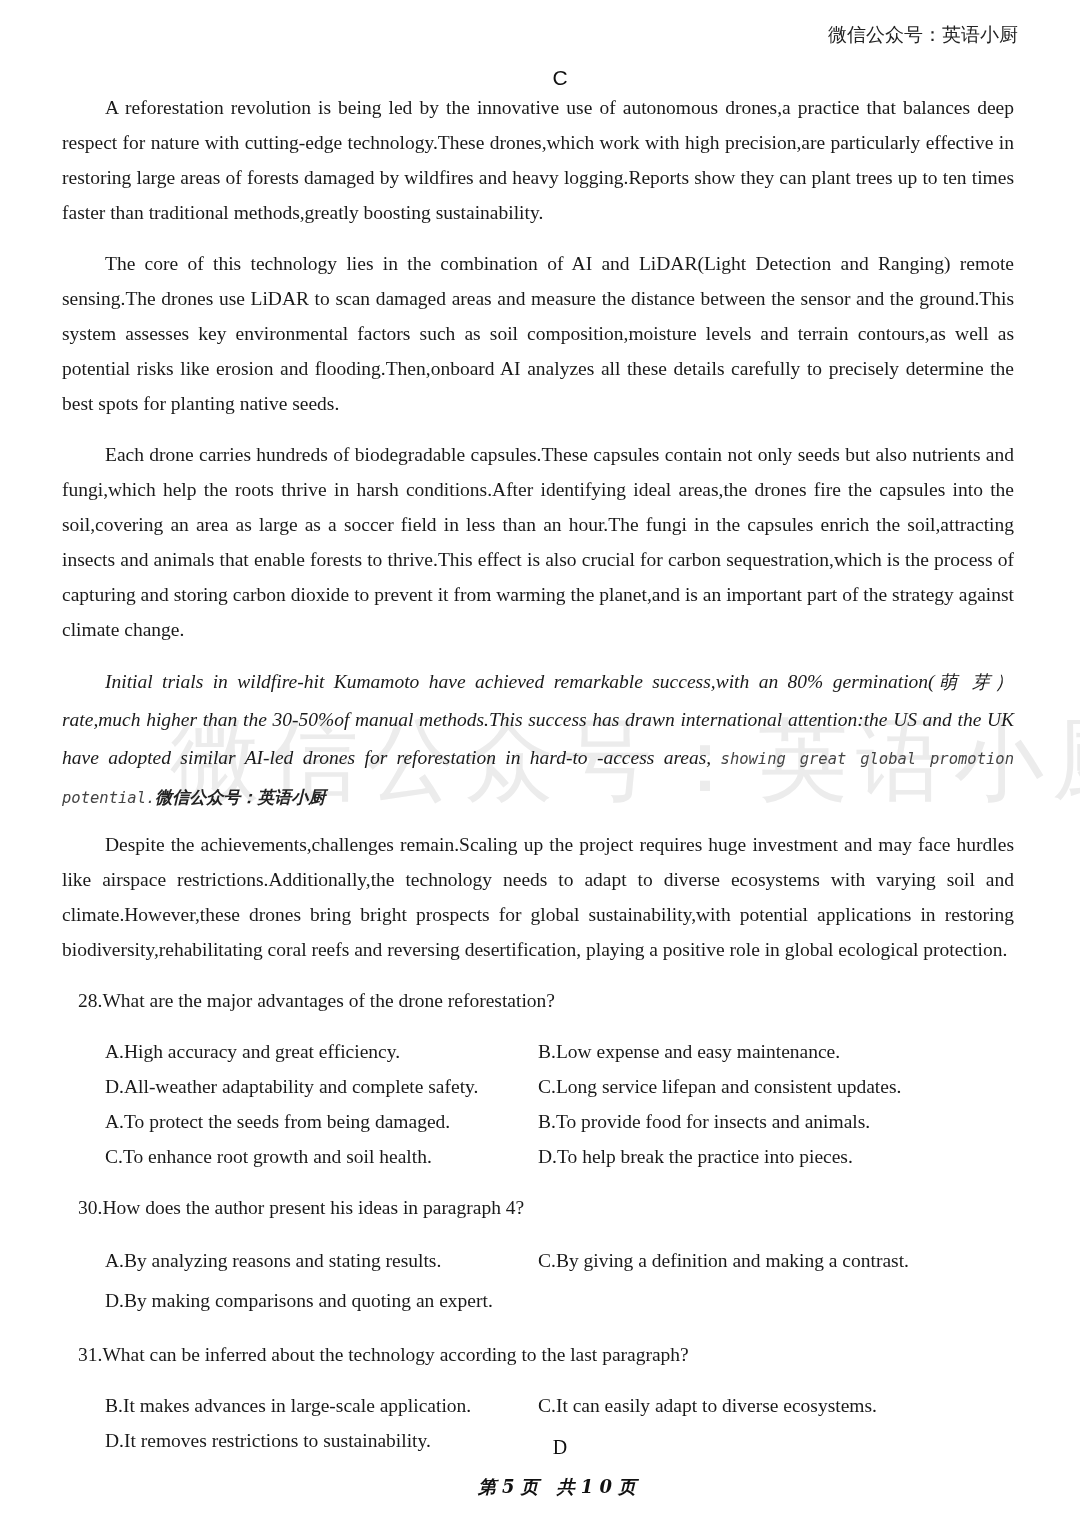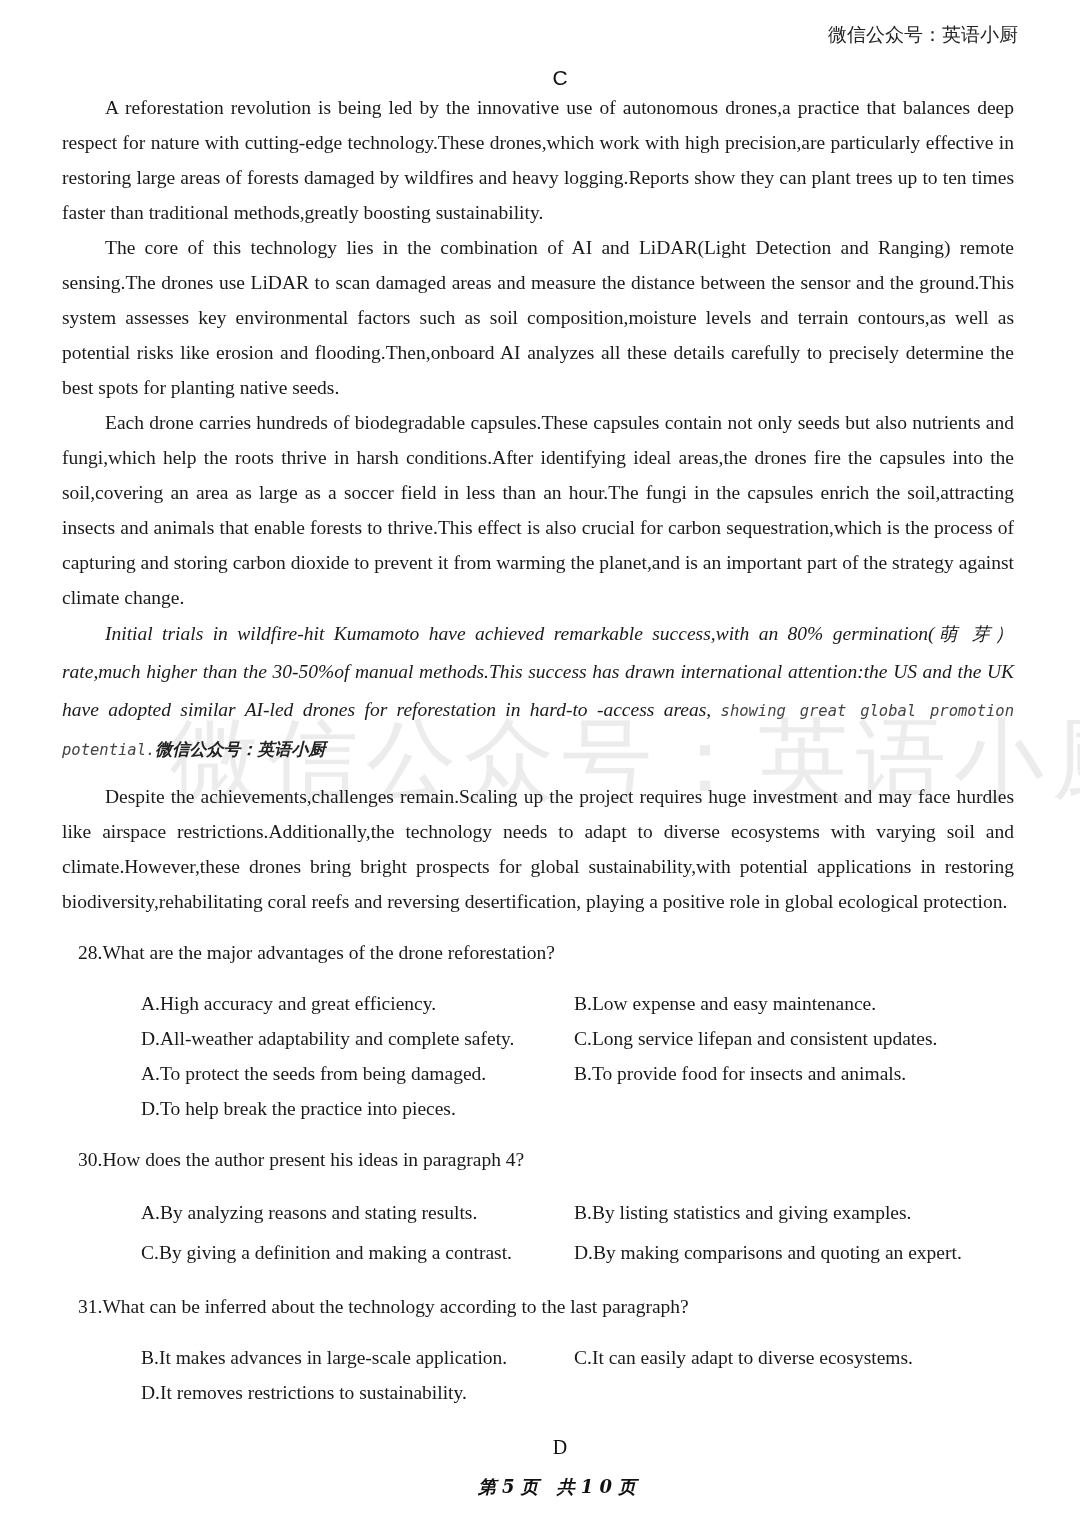--- a/index.html
+++ b/index.html
@@ -18,30 +18,30 @@
   .watermark {
     position: absolute; top: 700px; left: 170px;
     font-family: "DejaVu Serif", serif; font-size: 90px; color: #ececec;
     letter-spacing: 8px; white-space: nowrap; z-index: 0; pointer-events: none;
   }
   .content {
     position: absolute; top: 90px; left: 62px; width: 952px; z-index: 1;
     font-size: 19.5px; line-height: 35px;
   }
   .para { margin: 0; text-align: justify; text-indent: 43px; }
-  .para + .para { margin-top: 0; }
+  .para + .para { margin-top: 16px; }
   .para.p4 { line-height: 38px; font-style: italic; }
   .para.p5 { margin-top: 10px; }
   .inline-wm { font-family: "DejaVu Sans Mono", monospace; font-size: 15.5px; color: #444; }
   .inline-cn { font-family: "DejaVu Sans", sans-serif; font-size: 17px; font-weight: bold; color: #222; }
   .cn { font-family: "DejaVu Sans", sans-serif; font-size: 18px; }
   .question { margin: 16px; line-height: 35px; }
   .options { display: grid; grid-template-columns: 433px 500px; padding-left: 43px; line-height: 35px; }
   .options.tall { line-height: 40px; }
-  .options span { white-space: nowrap; margin-left: 36px; }
+  .options span { white-space: nowrap; }
   .d-title {
     position: absolute; top: 1436px; left: 0; width: 1120px; text-align: center;
     font-size: 20px; color: #111;
   }
   .footer {
     position: absolute; top: 1475px; left: 0; width: 1120px; text-align: center;
     font-family: "DejaVu Serif", serif; font-style: italic; font-weight: bold; font-size: 18px;
     letter-spacing: 6px; color: #111;
   }
 </style>
@@ -66,29 +66,29 @@
       <span>B.Low expense and easy maintenance.</span>
       <span>D.All-weather adaptability and complete safety.</span>
       <span>C.Long service lifepan and consistent updates.</span>
     </div>
   </div>
 
   <div>
     <div class="options">
       <span>A.To protect the seeds from being damaged.</span>
       <span>B.To provide food for insects and animals.</span>
+      <span>C.To enhance root growth and soil health.</span>
       <span>D.To help break the practice into pieces.</span>
     </div>
   </div>
 
   <div>
     <p class="question">30.How does the author present his ideas in paragraph 4?</p>
     <div class="options tall">
       <span>A.By analyzing reasons and stating results.</span>
-      <span>B.By listing statistics and giving examples.</span>
       <span>C.By giving a definition and making a contrast.</span>
       <span>D.By making comparisons and quoting an expert.</span>
     </div>
   </div>
 
   <div>
     <p class="question">31.What can be inferred about the technology according to the last paragraph?</p>
     <div class="options">
       <span>B.It makes advances in large-scale application.</span>
       <span>C.It can easily adapt to diverse ecosystems.</span>

